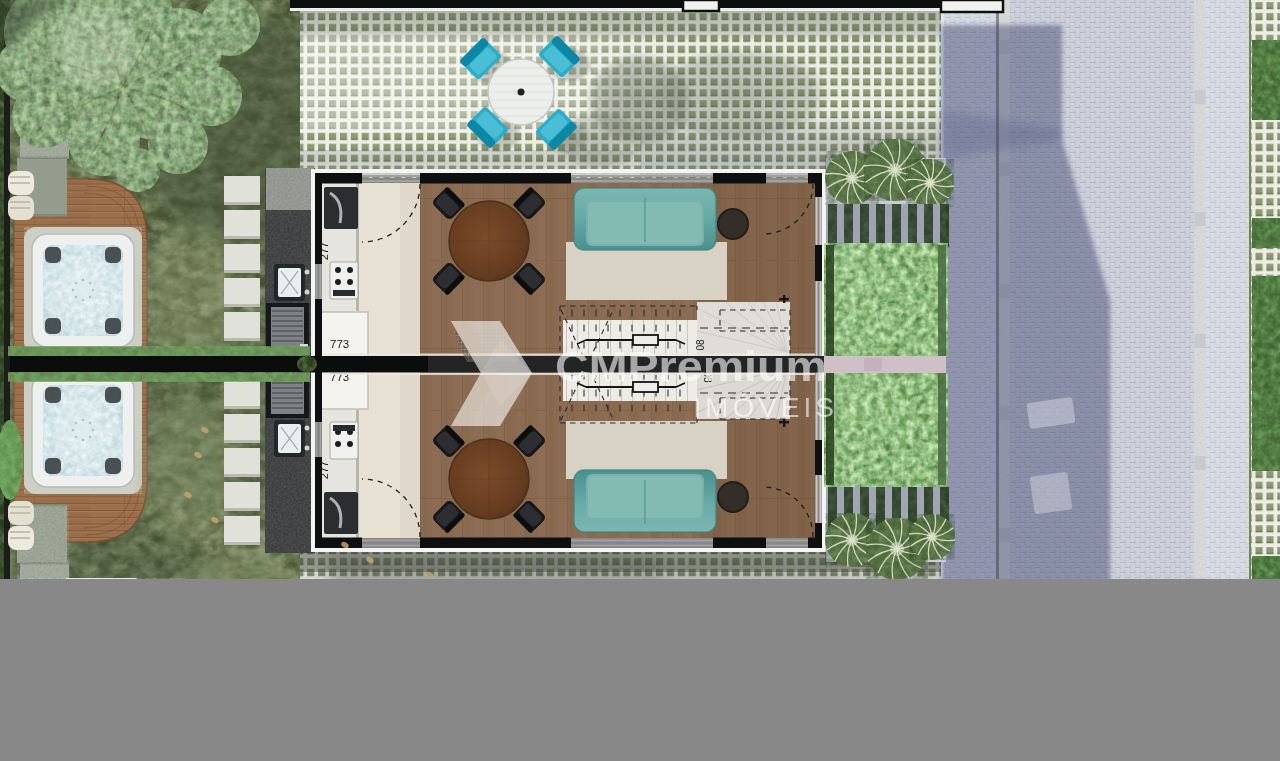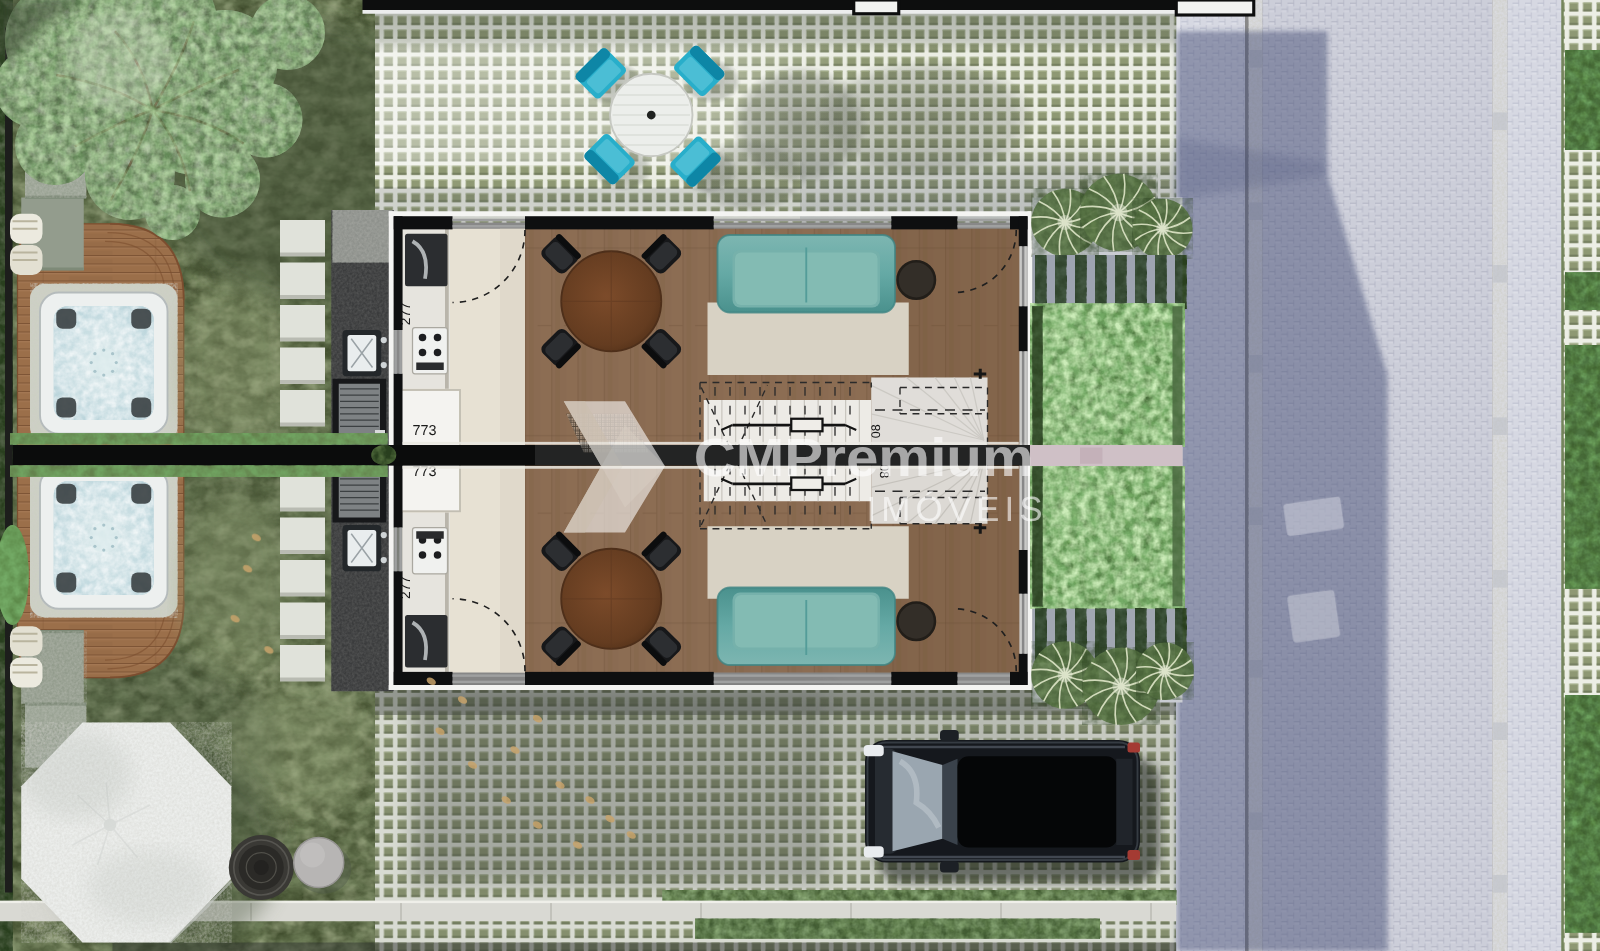--- a/index.html
+++ b/index.html
@@ -1,15 +1,15 @@
 <!DOCTYPE html>
 <html><head><meta charset="utf-8">
 <style>
 html,body{margin:0;padding:0;background:#888;}
-#stage{width:1280px;height:761px;overflow:hidden;position:relative;font-family:"Liberation Sans",sans-serif;}
+#stage{width:1280px;height:579px;overflow:hidden;position:relative;font-family:"Liberation Sans",sans-serif;}
 </style></head>
 <body>
 <div id="stage">
 <svg xmlns="http://www.w3.org/2000/svg" width="1280" height="761" viewBox="0 0 1280 761" font-family="Liberation Sans, sans-serif">
 <defs>
  <pattern id="grid" patternUnits="userSpaceOnUse" width="10.9" height="10.9">
    <rect width="10.9" height="10.9" fill="#eceee5"></rect>
    <rect x="2" y="2" width="7.1" height="7.1" fill="#8e9873"></rect>
    <rect x="2" y="7.5" width="7.1" height="1.6" fill="#6f795b" opacity="0.9"></rect>
    <rect x="2" y="2" width="7.1" height="1.1" fill="#a3ad87" opacity="0.8"></rect>

